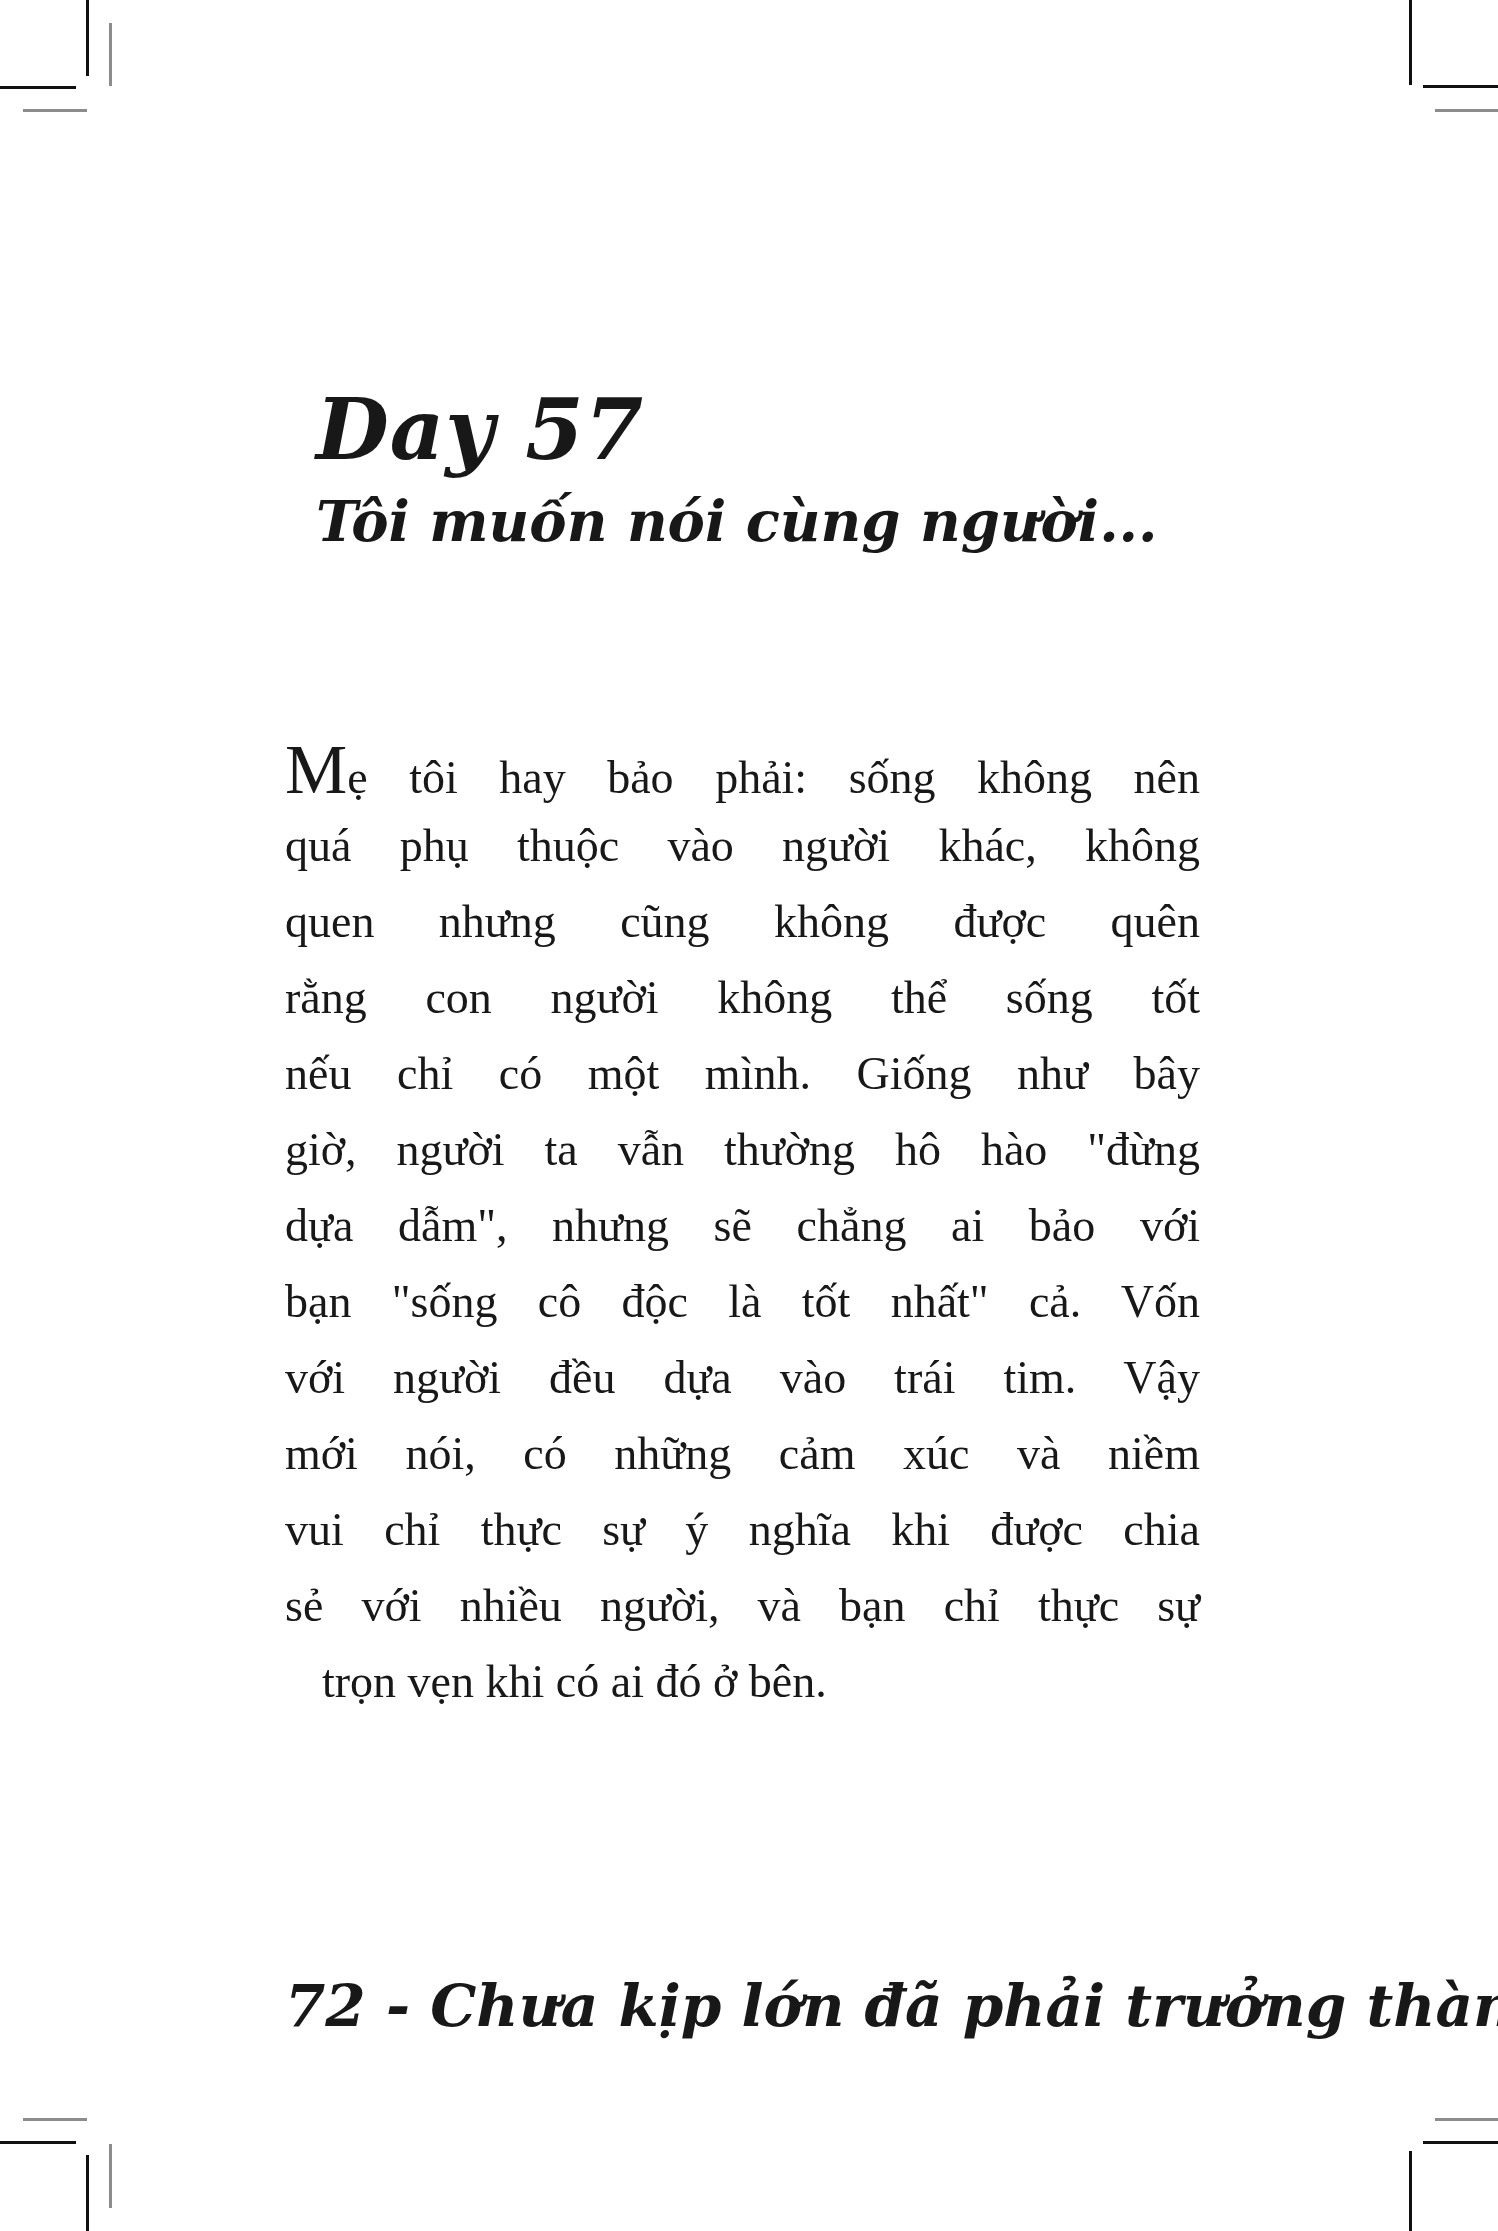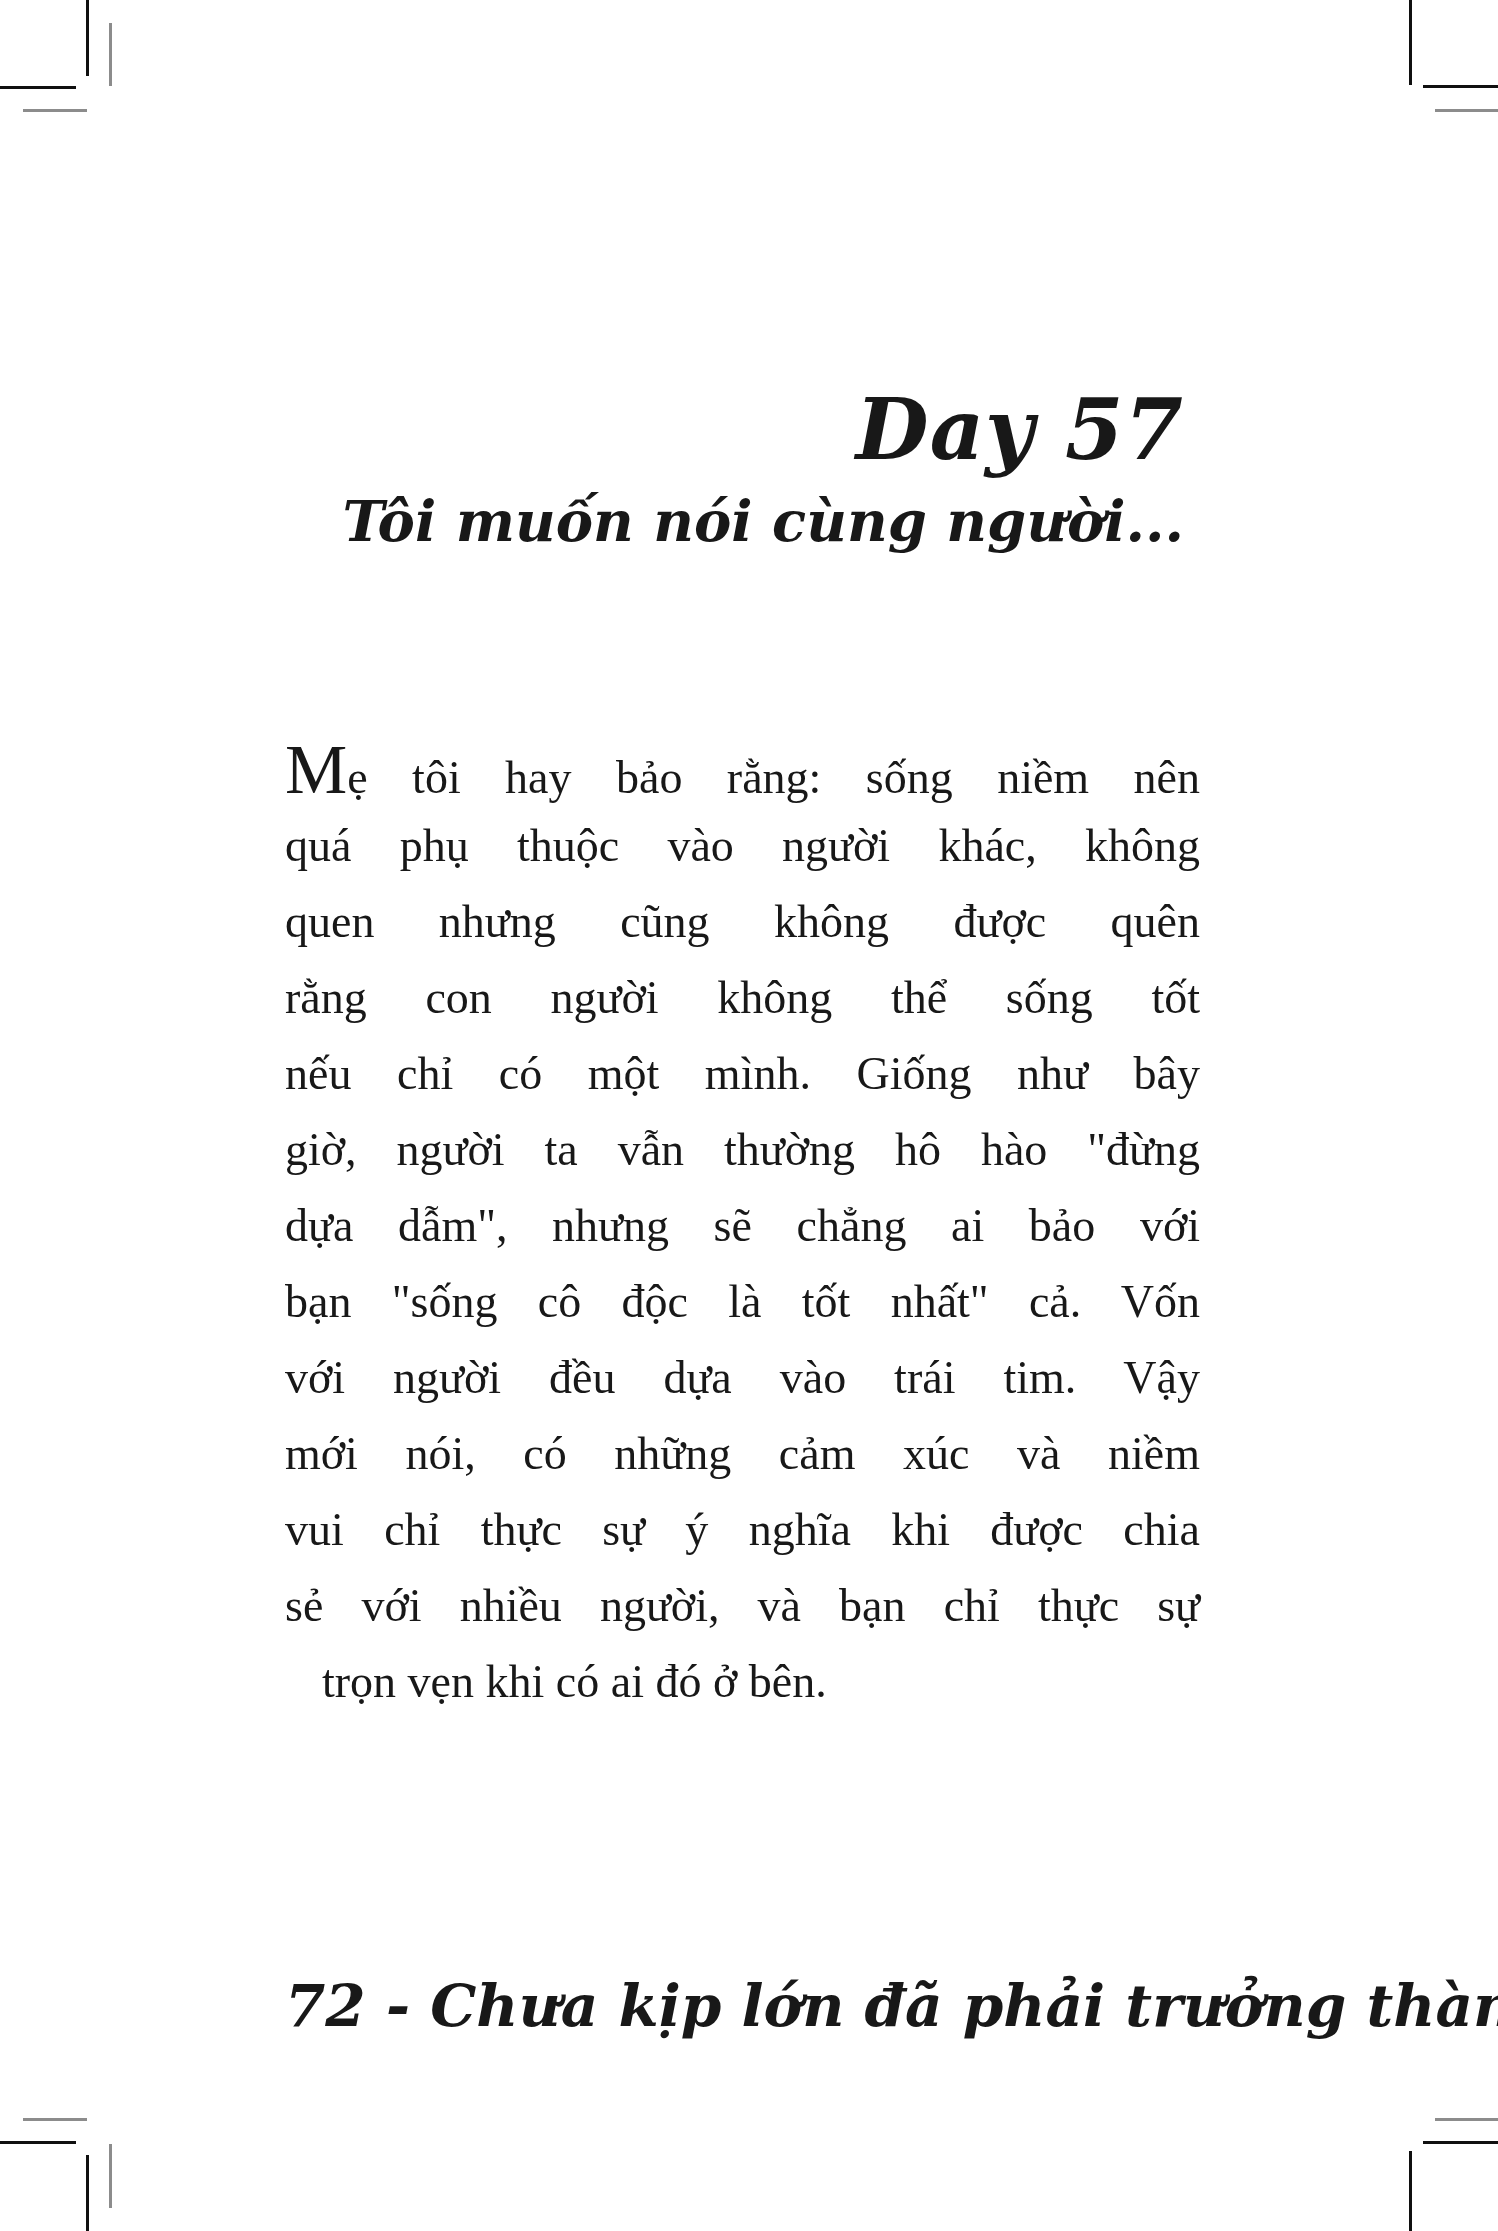--- a/index.html
+++ b/index.html
@@ -27,23 +27,22 @@
   .cm {
     position: absolute;
     background: var(--crop-dark);
   }
   .cm.gray { background: var(--crop-gray); }
 
   
   .header {
     position: absolute;
     top: 382px;
-    left: 292px;
+    left: 316px;
     width: 892px;
-    text-align: right;
     font-family: "DejaVu Serif", serif;
     font-style: italic;
     font-weight: 700;
     color: var(--ink);
   }
   .day-title {
     font-size: 84px;
     line-height: 96px;
     letter-spacing: 1px;
   }
@@ -122,21 +121,21 @@
     <div class="cm" style="left:1423px; top:2141px; width:75px; height:3px;"></div>
     <div class="cm" style="left:1409px; top:2151px; width:3px;  height:80px;"></div>
   </div>
 
   <div class="header">
     <div class="day-title">Day 57</div>
     <div class="subtitle">Tôi muốn nói cùng người...</div>
   </div>
 
   <div class="body-text">
-    <div class="line"><span class="initial">M</span><span>ẹ tôi hay bảo rằng: sống niềm nên</span></div>
+    <div class="line"><span class="initial">M</span><span>ẹ tôi hay bảo phải: sống không nên</span></div>
     <div class="line">quá phụ thuộc vào người khác, không</div>
     <div class="line">quen nhưng cũng không được quên</div>
     <div class="line">rằng con người không thể sống tốt</div>
     <div class="line">nếu chỉ có một mình. Giống như bây</div>
     <div class="line">giờ, người ta vẫn thường hô hào "đừng</div>
     <div class="line">dựa dẫm", nhưng sẽ chẳng ai bảo với</div>
     <div class="line">bạn "sống cô độc là tốt nhất" cả. Vốn</div>
     <div class="line">với người đều dựa vào trái tim. Vậy</div>
     <div class="line">mới nói, có những cảm xúc và niềm</div>
     <div class="line">vui chỉ thực sự ý nghĩa khi được chia</div>

